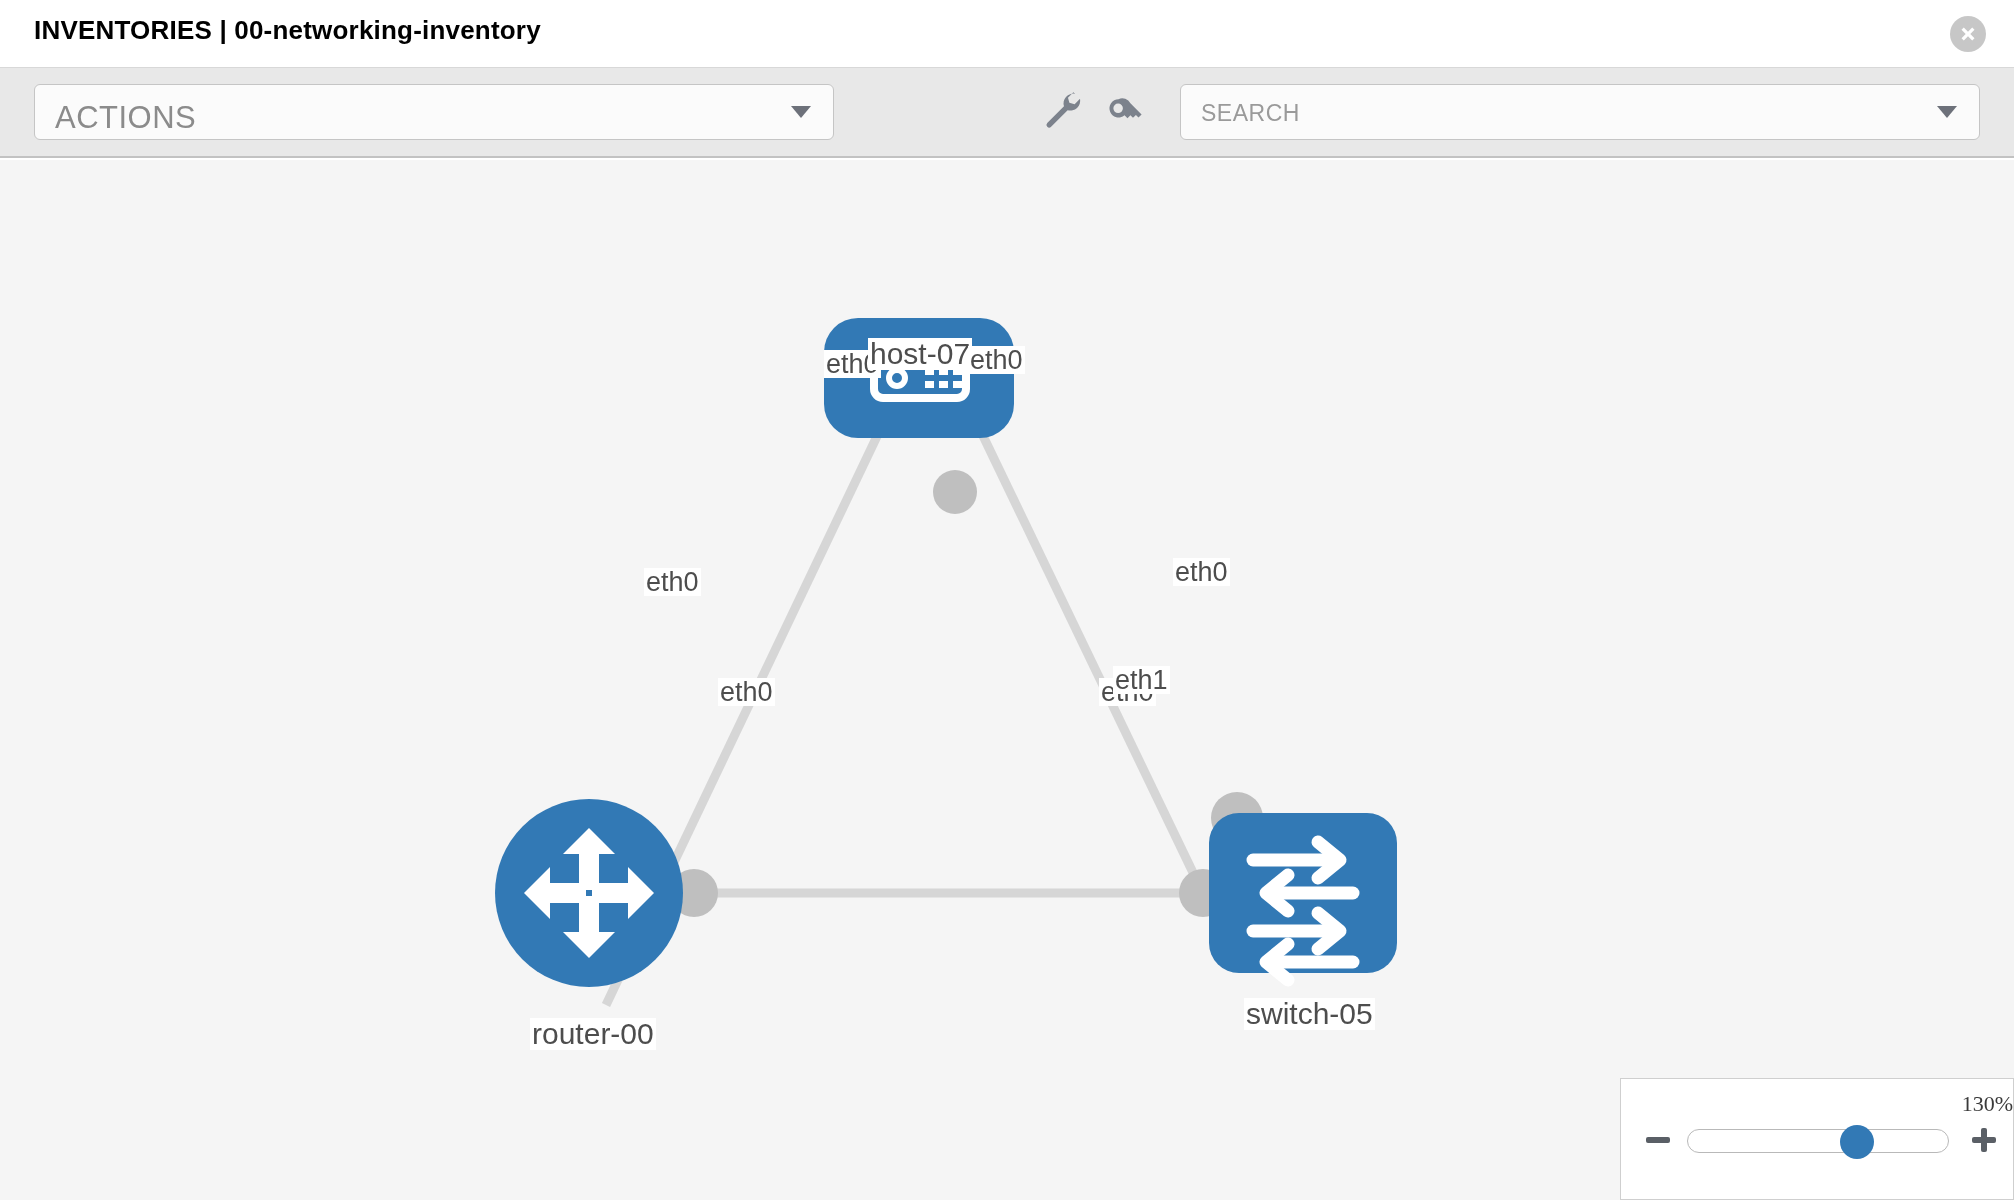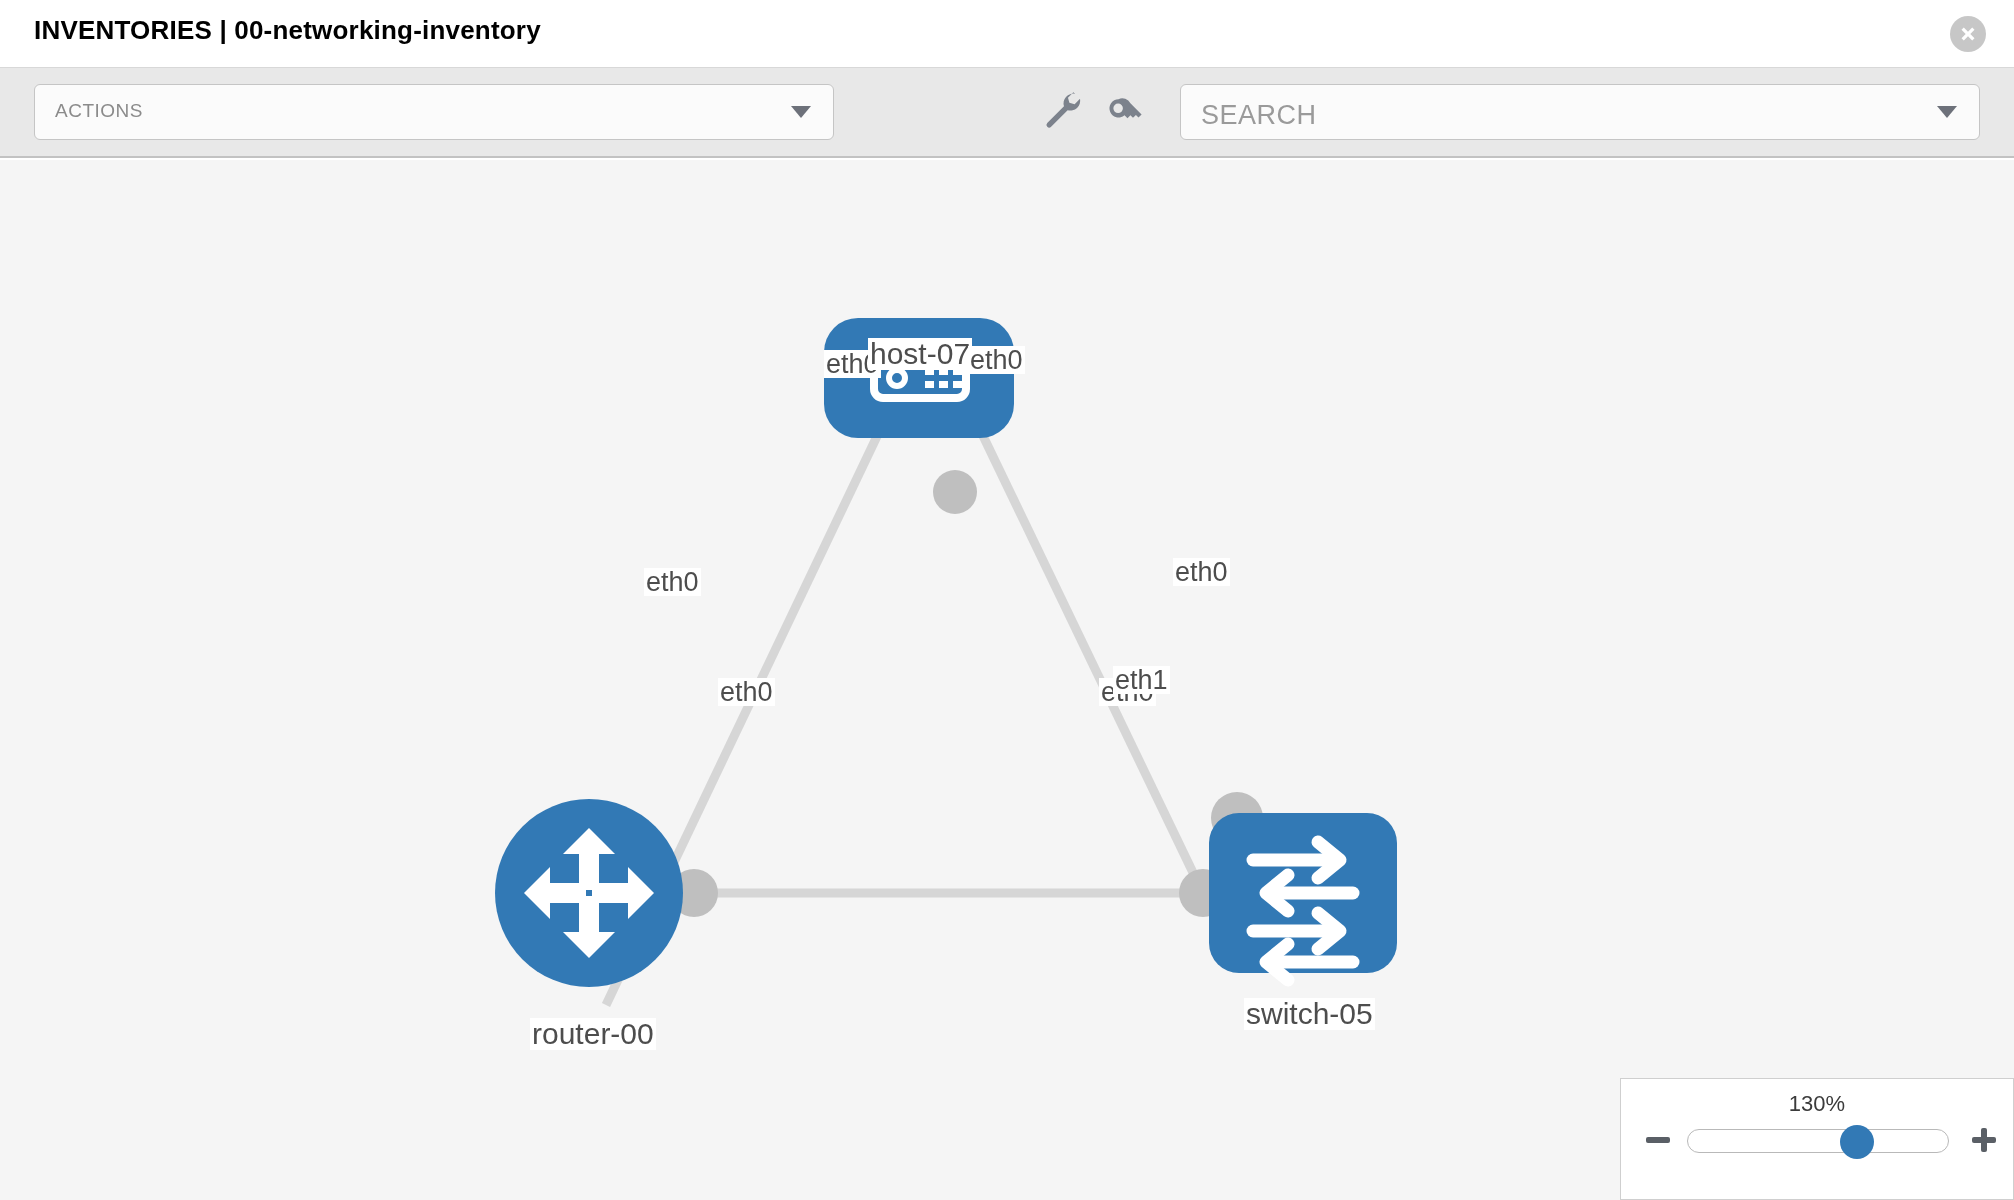--- a/index.html
+++ b/index.html
@@ -42,21 +42,21 @@
   .actions-select {
     position: absolute; left: 34px; top: 16px;
     width: 800px; height: 56px;
     background: #fbfbfb;
     border: 1px solid #c5c5c5;
     border-radius: 6px;
     cursor: pointer;
   }
   .actions-select .label {
     position: absolute; left: 20px; top: 15px;
-    font-size: 19px; color: #8b8b8b; letter-spacing: 0.5px;
+    font-size: 31px; color: #8b8b8b; letter-spacing: 0.5px;
   }
   .caret {
     position: absolute; right: 22px; top: 50%;
     transform: translateY(-50%);
     width: 0; height: 0;
     border-left: 10px solid transparent;
     border-right: 10px solid transparent;
     border-top: 12px solid #6d717a;
   }
   .tool-icon {
@@ -71,21 +71,21 @@
   .search-select {
     position: absolute; left: 1180px; top: 16px;
     width: 800px; height: 56px;
     background: #fbfbfb;
     border: 1px solid #c5c5c5;
     border-radius: 6px;
     cursor: text;
   }
   .search-select .label {
     position: absolute; left: 20px; top: 15px;
-    font-size: 27px; color: #9a9a9a; letter-spacing: 0.5px;
+    font-size: 23px; color: #9a9a9a; letter-spacing: 0.5px;
   }
 
   
   .canvas {
     position: absolute; left: 0; top: 160px;
     width: 2014px; height: 1040px;
     background: #f5f5f5;
     overflow: hidden;
   }
   .graph-svg { position: absolute; left: 0; top: 0; }
@@ -104,22 +104,22 @@
 
   
   .zoom-panel {
     position: absolute; left: 1620px; top: 1078px;
     width: 394px; height: 122px;
     background: #ffffff;
     border: 1px solid #cfcfcf;
   }
   .zoom-pct {
     position: absolute; top: 12px; left: 0; width: 100%;
-    text-align: center;
-    font-size: 22px; color: #3b3b3b;
+    text-align: right;
+    font-size: 22px; color: #3b3b3b; font-family: Liberation Serif, serif;
   }
   .zoom-minus, .zoom-plus {
     position: absolute; top: 46px;
     color: #5a5f66; cursor: pointer;
     width: 30px; height: 30px;
   }
   .zoom-minus { left: 22px; }
   .zoom-plus  { right: 14px; }
   .zoom-track {
     position: absolute; left: 66px; top: 50px;

